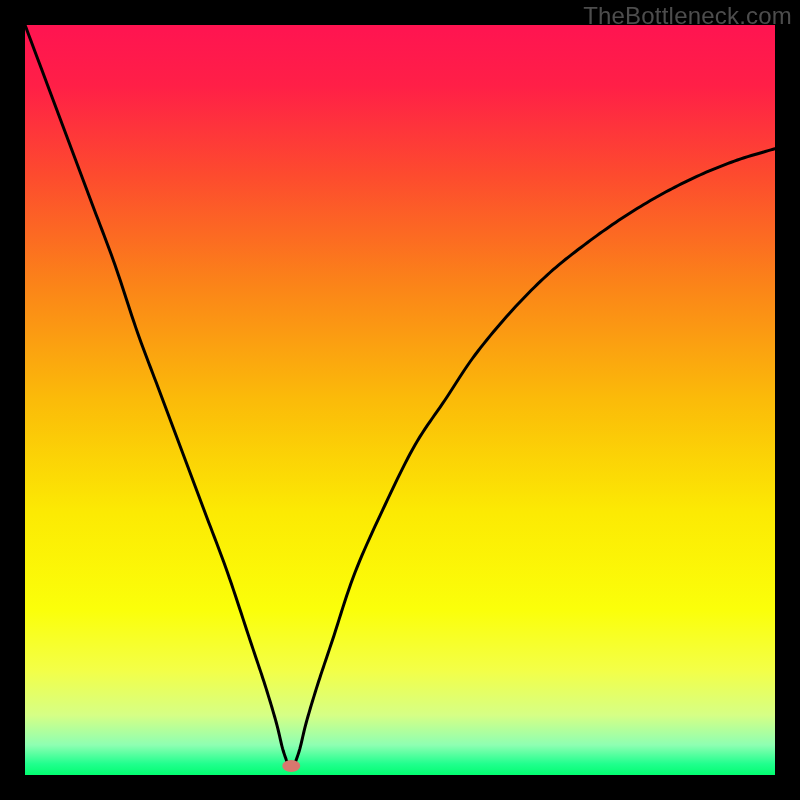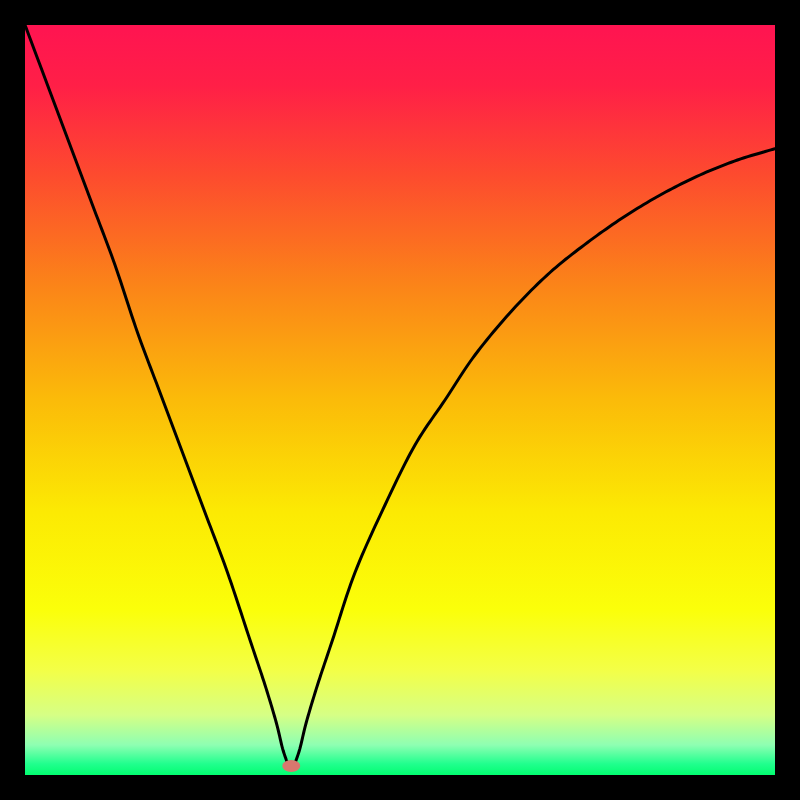--- a/index.html
+++ b/index.html
@@ -27,20 +27,21 @@
     top: 25px;
     width: 750px;
     height: 750px;
   }
   .plot svg { display: block; }
 </style>
 </head>
 <body>
 
 <div class="frame">
+  <div class="watermark">TheBottleneck.com</div>
   <div class="plot">
     <svg id="chart-svg" viewBox="0 0 750 750" preserveAspectRatio="none">
       <defs>
         <linearGradient id="bg-grad" x1="0" y1="0" x2="0" y2="1">
             <stop offset="0.00%" stop-color="#ff1451"></stop>
             <stop offset="8.00%" stop-color="#ff1f47"></stop>
             <stop offset="20.00%" stop-color="#fd4b2e"></stop>
             <stop offset="35.00%" stop-color="#fb8518"></stop>
             <stop offset="50.00%" stop-color="#fbbb09"></stop>
             <stop offset="65.00%" stop-color="#fcea03"></stop>

